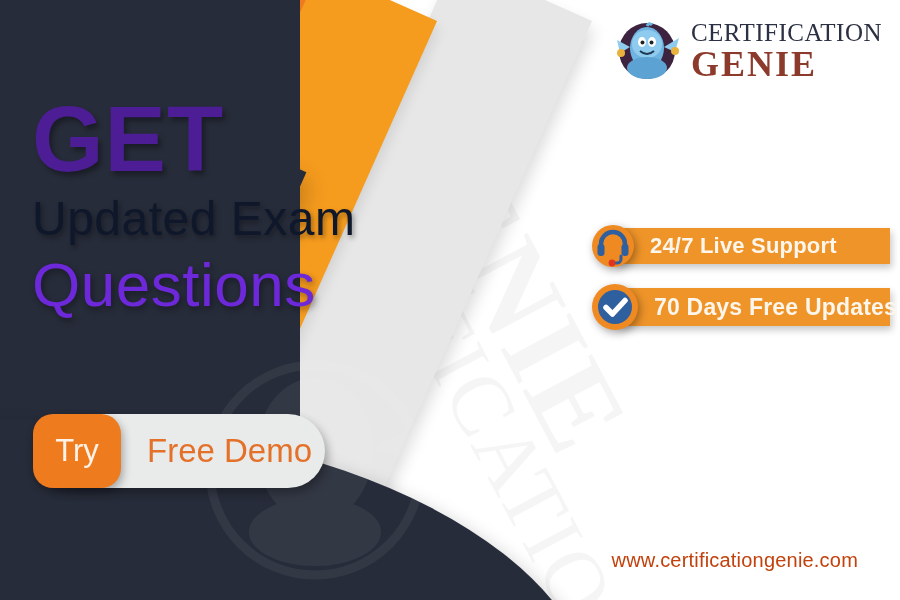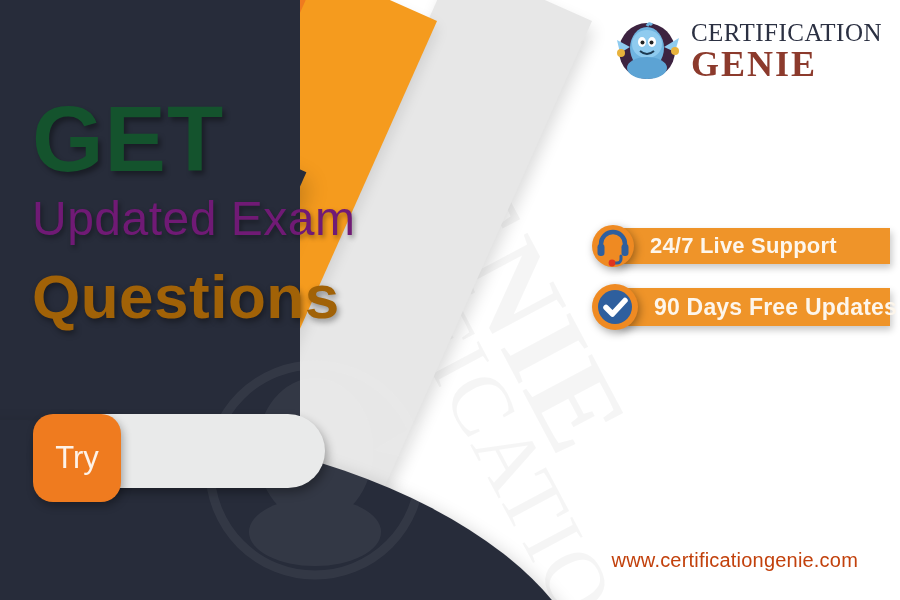--- a/index.html
+++ b/index.html
@@ -125,39 +125,39 @@
   
   .headline {
     position: absolute;
     left: 32px;
     top: 96px;
     z-index: 12;
   }
   .h-get {
     font-size: 92px;
     font-weight: bold;
-    color: #14532d;
+    color: #4c1d95;
     line-height: 0.95;
     letter-spacing: 1px;
     text-shadow: 3px 4px 5px rgba(0,0,0,0.35);
     margin: 0;
   }
   .h-sub {
     font-size: 48px;
     font-weight: 300;
-    color: #701a75;
+    color: #0f172a;
     line-height: 1.15;
-    margin: 8px 0 16px 0;
+    margin: 8px 0 4px 0;
     letter-spacing: 0.5px;
     text-shadow: 2px 3px 5px rgba(0,0,0,0.35);
   }
   .h-main {
     font-size: 62px;
-    font-weight: 700;
-    color: #a16207;
+    font-weight: 400;
+    color: #6d28d9;
     line-height: 1.1;
     margin: 2px 0 0 0;
     letter-spacing: 0.5px;
     text-shadow: 2px 3px 6px rgba(0,0,0,0.40);
   }
 
   
   .demo-btn {
     position: absolute;
     left: 33px;
@@ -174,21 +174,21 @@
     top: 0;
     width: 292px;
     height: 74px;
     background: #e9eaea;
     border-radius: 37px;
     box-shadow: 3px 5px 10px rgba(0,0,0,0.30);
   }
   .demo-try {
     position: relative;
     width: 88px;
-    height: 88px;
+    height: 74px;
     background: #ef7b1f;
     border-radius: 20px;
     display: flex;
     align-items: center;
     justify-content: center;
     color: #fdf2e8;
     font-size: 31px;
     font-weight: 400;
     box-shadow: 2px 4px 8px rgba(0,0,0,0.30);
     z-index: 2;
@@ -330,20 +330,21 @@
 
   <div class="headline">
     <div class="h-get">GET</div>
     <div class="h-sub">Updated Exam</div>
     <div class="h-main">Questions</div>
   </div>
 
   <div class="demo-btn">
     <div class="demo-pill"></div>
     <div class="demo-try">Try</div>
+    <div class="demo-label">Free Demo</div>
   </div>
 
   <div class="logo">
     <svg class="logo-mark" viewBox="0 0 72 62">
       <circle cx="34" cy="31" r="28" fill="#3d2340"></circle>
       <ellipse cx="34" cy="28" rx="17" ry="21" fill="#6fb4e0"></ellipse>
       <ellipse cx="34" cy="24" rx="15" ry="14" fill="#8fcbef"></ellipse>
       <ellipse cx="34" cy="48" rx="20" ry="11" fill="#5ca3d4"></ellipse>
       <path d="M17 27 L4 20 L7 33 Z" fill="#8fcbef"></path>
       <path d="M51 27 L66 18 L62 32 Z" fill="#8fcbef"></path>
@@ -378,20 +379,20 @@
     </div>
 
 
     <div class="feature f3">
       <div class="feature-bar"></div>
       <svg class="feature-icon" viewBox="0 0 50 50">
         <circle cx="25" cy="25" r="23" fill="#ef8a22"></circle>
         <circle cx="25" cy="25" r="17" fill="#2e5f9e"></circle>
         <path d="M16 25.5 l6.5 6.5 L35 18.5" stroke="#ffffff" stroke-width="5.5" fill="none" stroke-linecap="round" stroke-linejoin="round"></path>
       </svg>
-      <span class="feature-label">90 Days Free Updates</span>
+      <span class="feature-label">70 Days Free Updates</span>
     </div>
 
   </div>
 
   <div class="url">www.certificationgenie.com</div>
 
 </div>
 
 </body></html>

